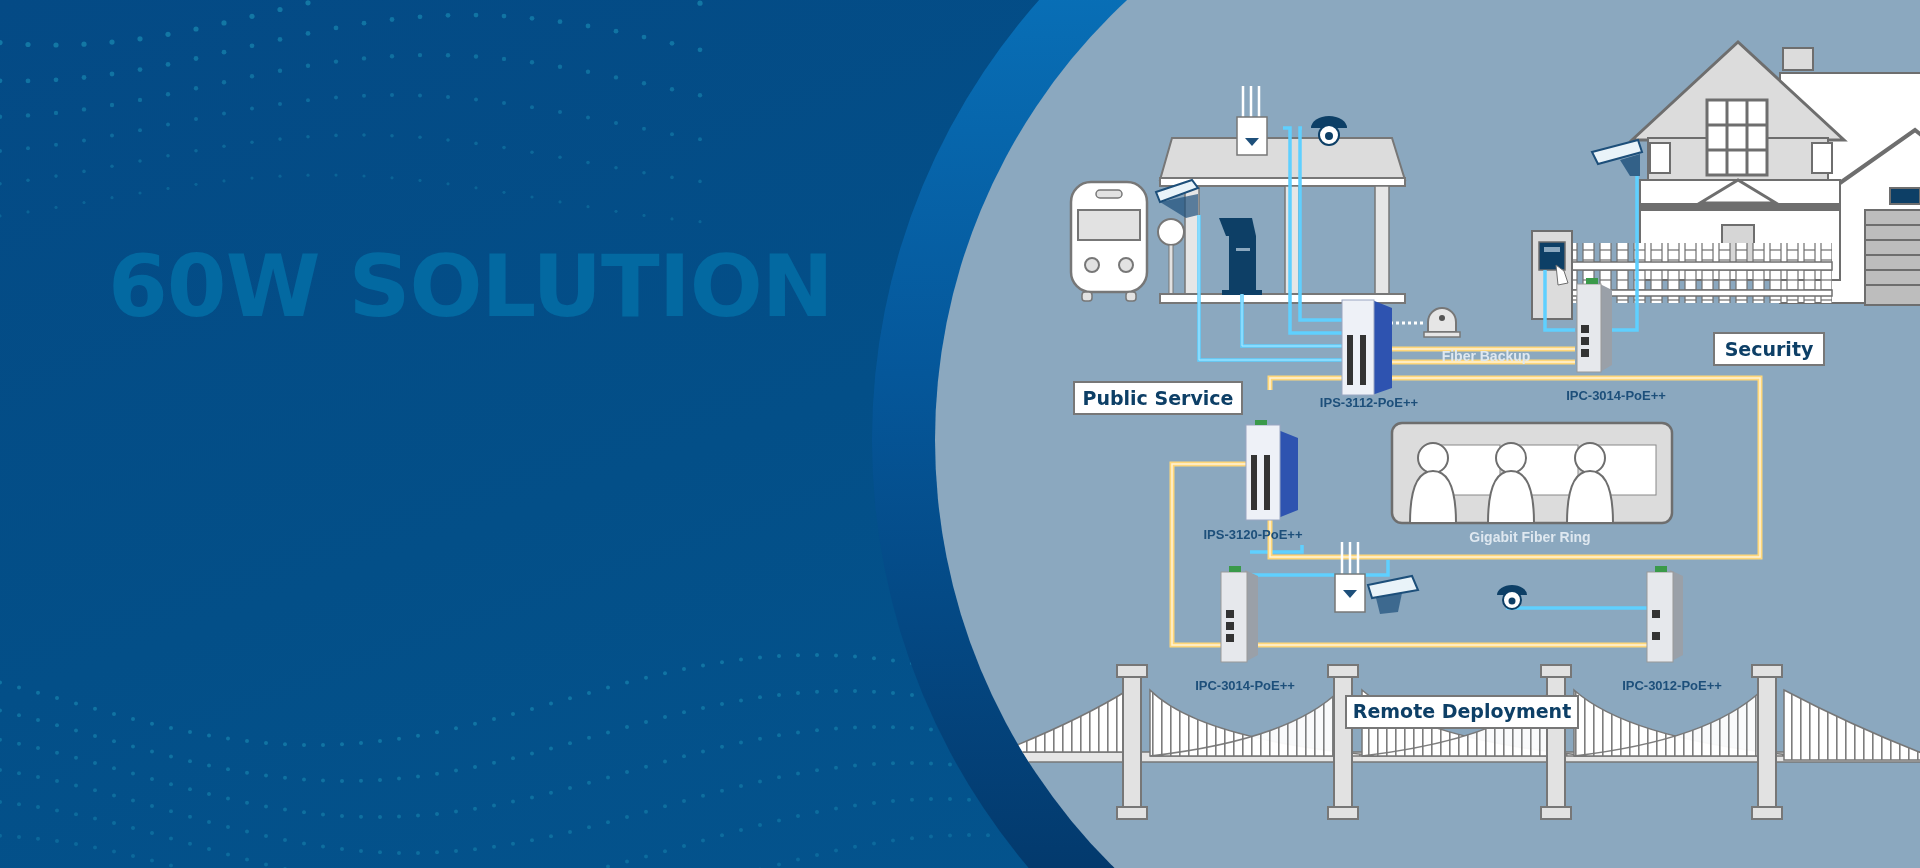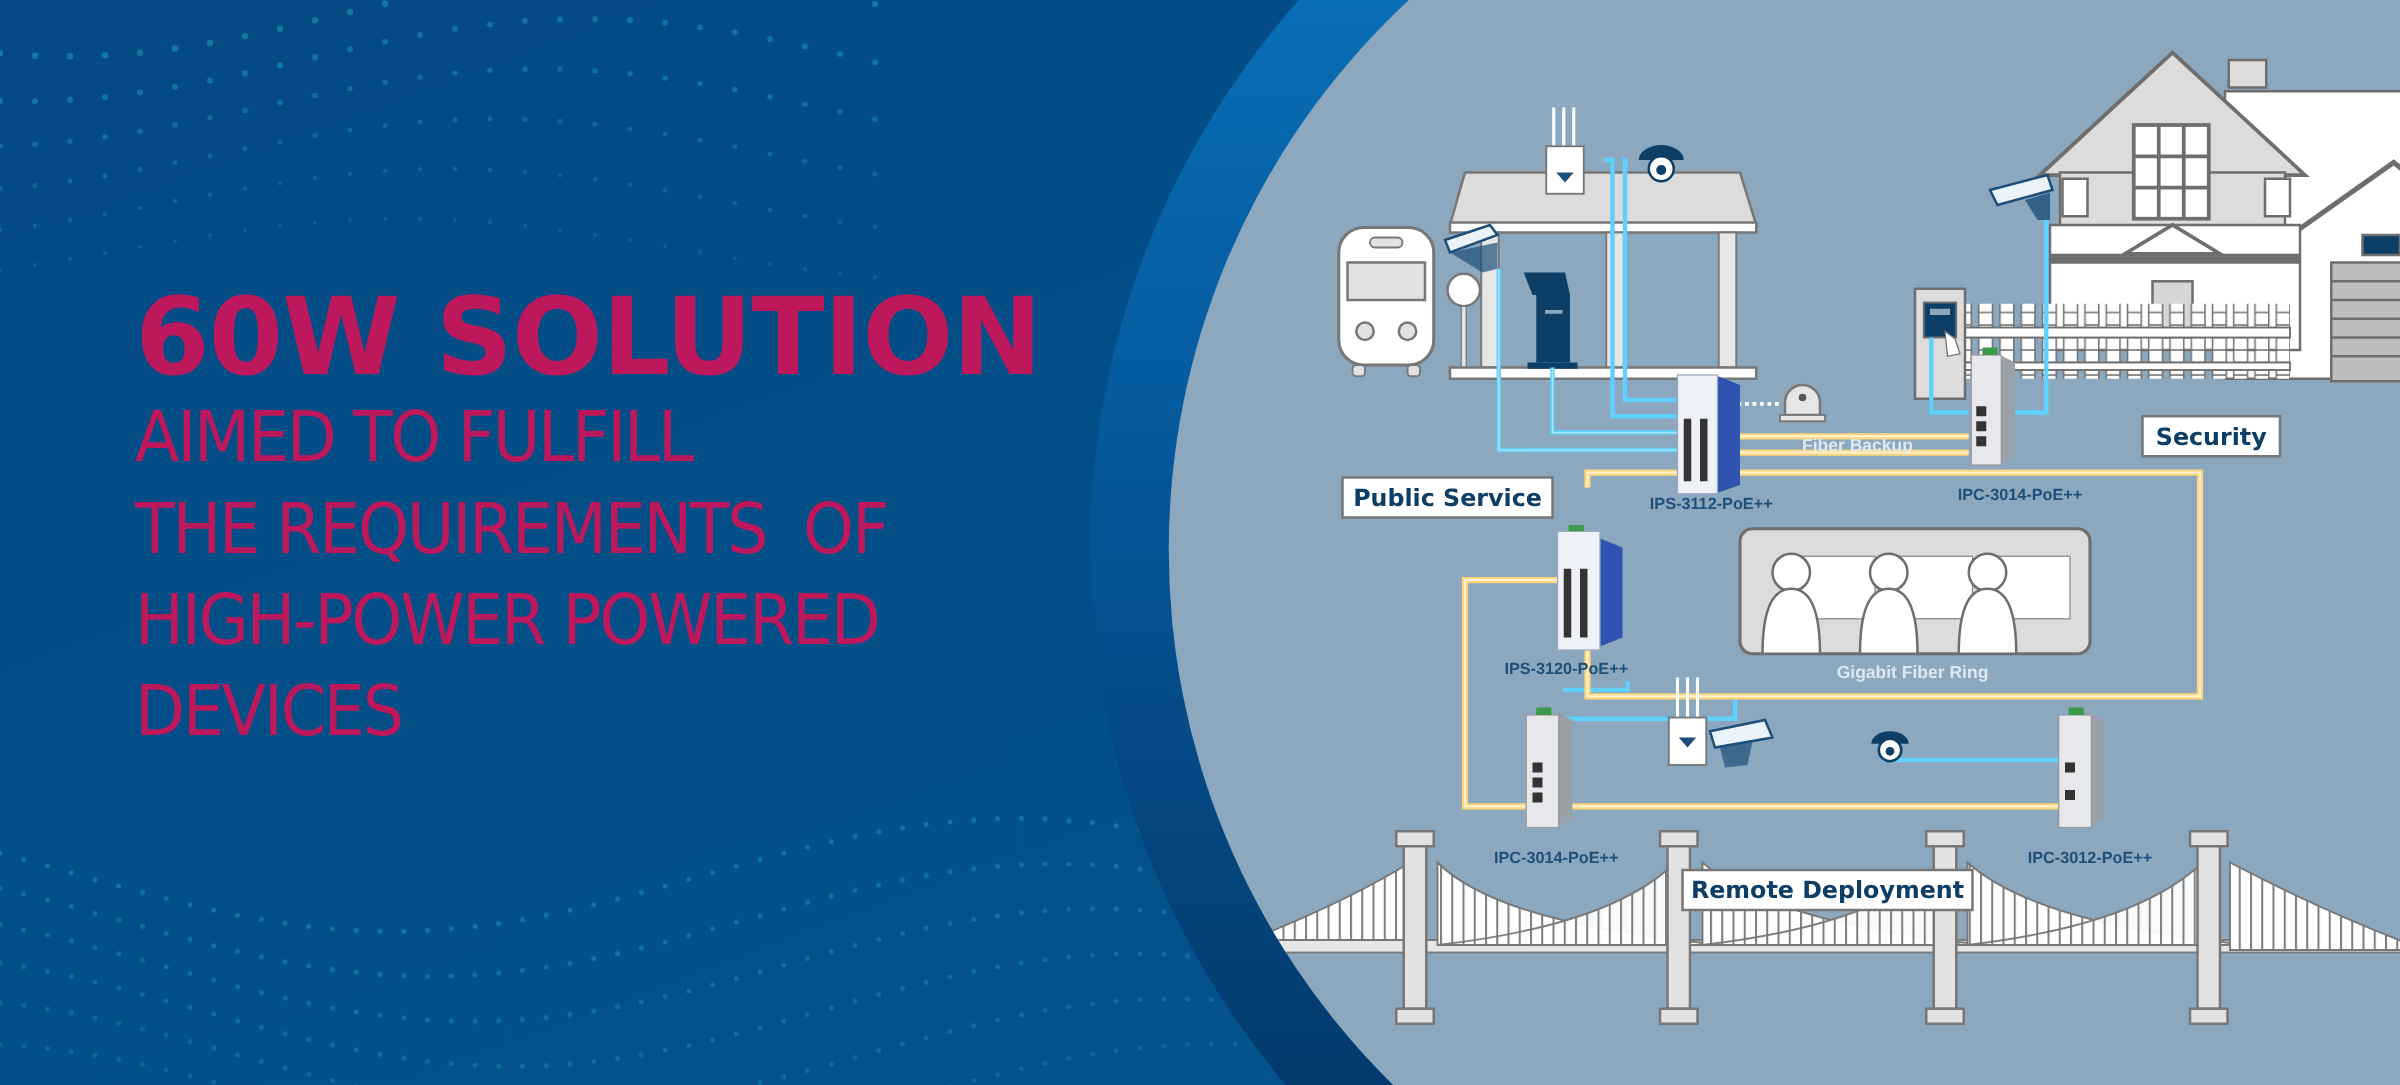--- a/index.html
+++ b/index.html
@@ -3,21 +3,21 @@
 <meta charset="utf-8">
 <style>
   html, body { margin: 0; padding: 0; }
   body {
     width: 1920px; height: 868px; overflow: hidden; position: relative;
     background: linear-gradient(160deg, #044a85 0%, #034f88 45%, #045690 100%);
     font-family: "Liberation Sans", "DejaVu Sans", sans-serif;
   }
   .dots { position: absolute; inset: 0; pointer-events: none; }
   .headline-block {
-    position: absolute; left: 108px; top: 220px; color: #be185d;
+    position: absolute; left: 108px; top: 236px; color: #0369a1; text-align: right;
   }
   .headline {
     font-family: "DejaVu Sans", sans-serif;
     font-weight: bold; font-size: 86px; line-height: 100px;
     letter-spacing: -1px; margin: 0; white-space: nowrap;
   }
   .subline {
     font-family: "DejaVu Sans", sans-serif;
     font-weight: normal; font-size: 56px; line-height: 73px;
     letter-spacing: -2px; margin: 0; white-space: pre;
@@ -562,26 +562,20 @@
         <circle cx="931.0" cy="875.7" r="2" opacity="0.5"></circle>
         <circle cx="950.0" cy="873.6" r="2" opacity="0.5"></circle>
         <circle cx="969.0" cy="872.1" r="2" opacity="0.5"></circle>
         <circle cx="988.0" cy="871.2" r="2" opacity="0.5"></circle>
       </g>
   </g>
 </svg>
 
 <div class="headline-block">
   <h1 class="headline">60W SOLUTION</h1>
-  <div class="sub-wrap">
-    <p class="subline">AIMED TO FULFILL</p>
-    <p class="subline">THE REQUIREMENTS  OF</p>
-    <p class="subline">HIGH-POWER POWERED</p>
-    <p class="subline">DEVICES</p>
-  </div>
 </div>
 
 <svg class="diagram" width="1920" height="868" viewBox="0 0 1920 868">
   <defs>
     <linearGradient id="ringGrad" x1="0" y1="0" x2="0" y2="1">
       <stop offset="0" stop-color="#0a7cc6"></stop>
       <stop offset="0.45" stop-color="#05579a"></stop>
       <stop offset="1" stop-color="#022c58"></stop>
     </linearGradient>
     <clipPath id="circleClip">

